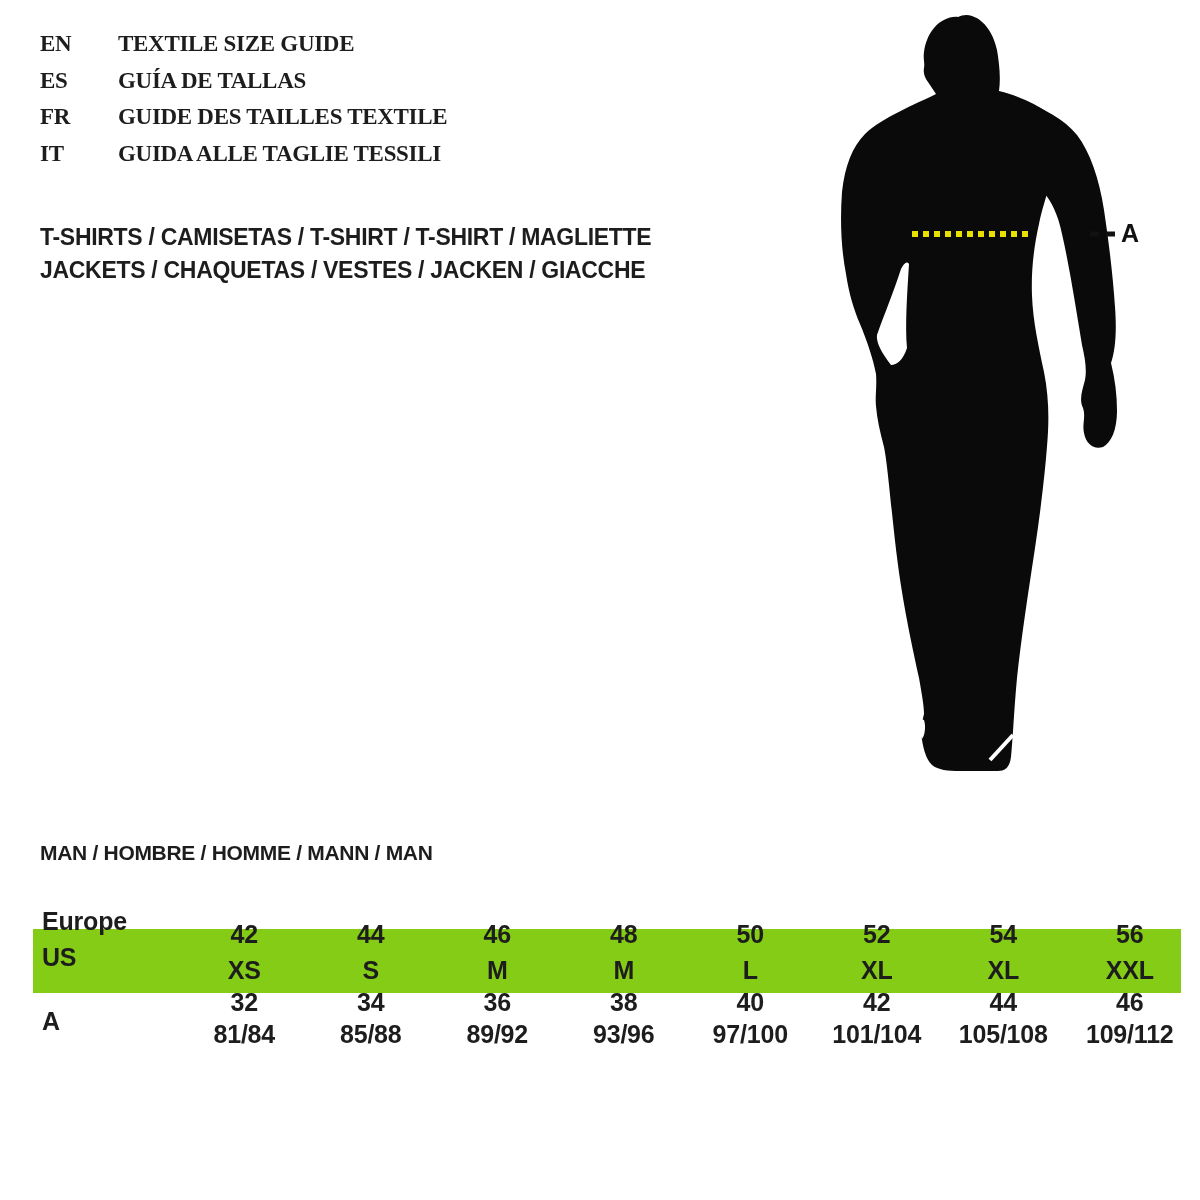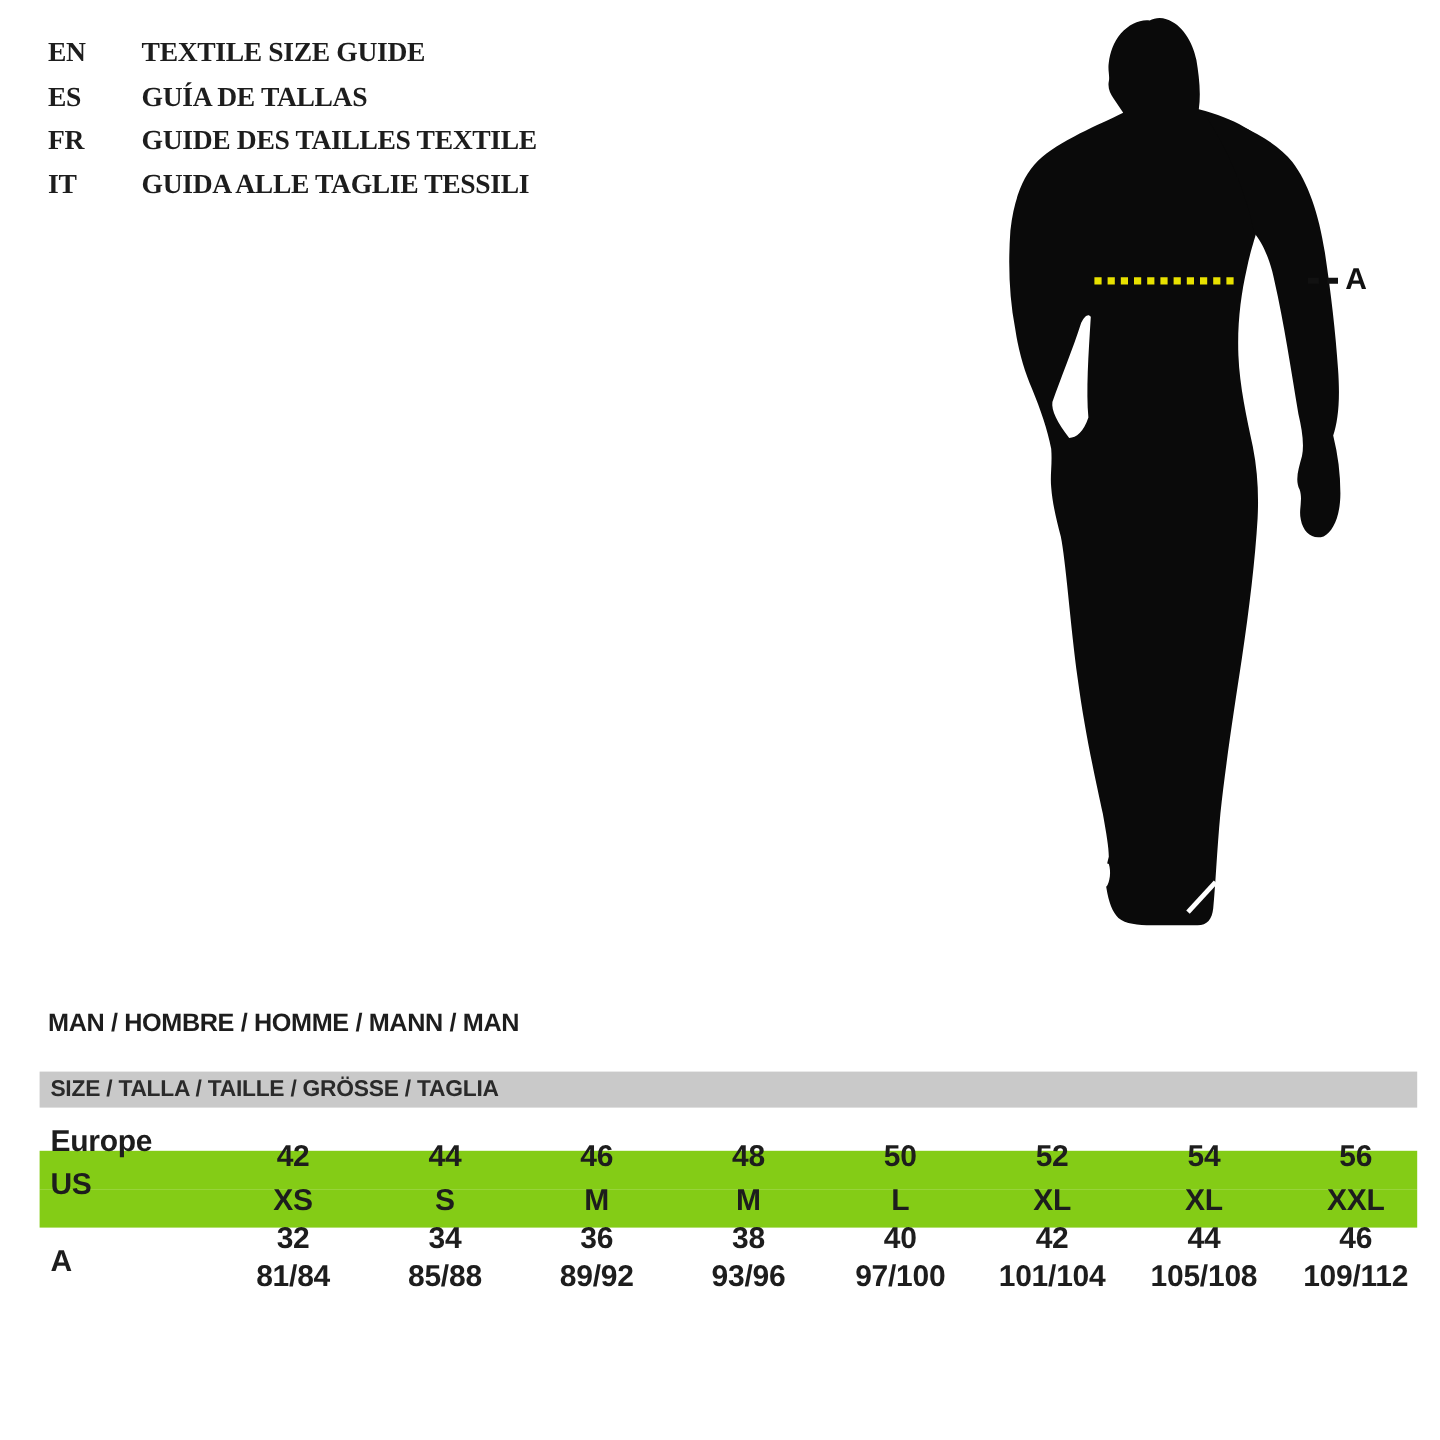--- a/index.html
+++ b/index.html
@@ -65,20 +65,24 @@
       <div class="lang-row">
         <span class="lang-code">FR</span>
         <span class="lang-label">GUIDE DES TAILLES TEXTILE</span>
       </div>
       <div class="lang-row">
         <span class="lang-code">IT</span>
         <span class="lang-label">GUIDA ALLE TAGLIE TESSILI</span>
       </div>
     </div>
 
+  <div class="categories">
+      <div class="category-line">T-SHIRTS / CAMISETAS / T-SHIRT / T-SHIRT / MAGLIETTE</div>
+      <div class="category-line">JACKETS / CHAQUETAS / VESTES / JACKEN / GIACCHE</div>
+    </div>
 
   <div class="figure-wrap">
     <svg width="380" height="800" viewBox="0 0 380 800">
 
       <path fill="#0a0a0a" d="
         M 138 17
         C 130 16 121 20 114 28
         C 108 35 105 44 104 52
         C 103 59 105 63 104 68
         C 103 73 105 78 108 82
@@ -142,21 +146,20 @@
       <line x1="92" y1="234" x2="212" y2="234" stroke="#e8e100" stroke-width="6" stroke-dasharray="6 5"></line>
 
       <line x1="270" y1="234" x2="301" y2="234" stroke="#111111" stroke-width="5" stroke-dasharray="9 7"></line>
     </svg>
     <span class="a-label">A</span>
   </div>
 
   <div class="section-title">MAN / HOMBRE / HOMME / MANN / MAN</div>
 
   <div class="size-table">
-    <div class="table-header">SIZE / TALLA / TAILLE / GRÖSSE / TAGLIA</div>
     <div class="t-rows">
         <div class="t-row">
           <span class="t-label">Europe</span>
           <span class="t-cell">42</span>
           <span class="t-cell">44</span>
           <span class="t-cell">46</span>
           <span class="t-cell">48</span>
           <span class="t-cell">50</span>
           <span class="t-cell">52</span>
           <span class="t-cell">54</span>

